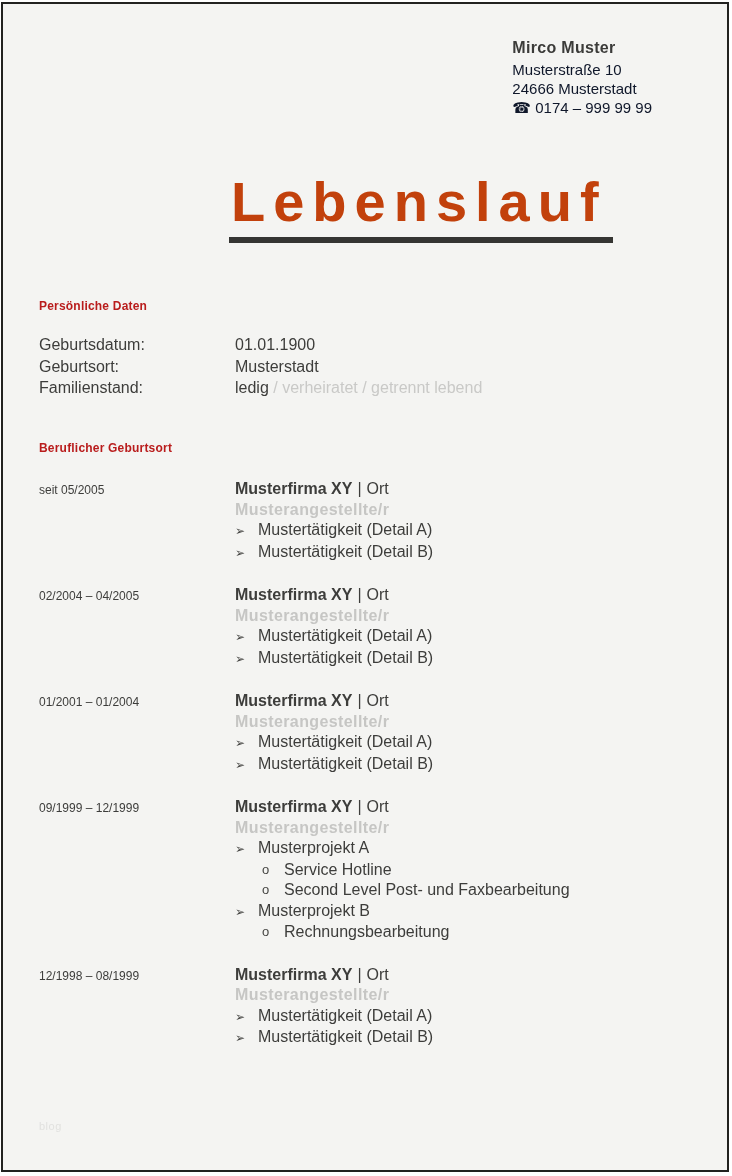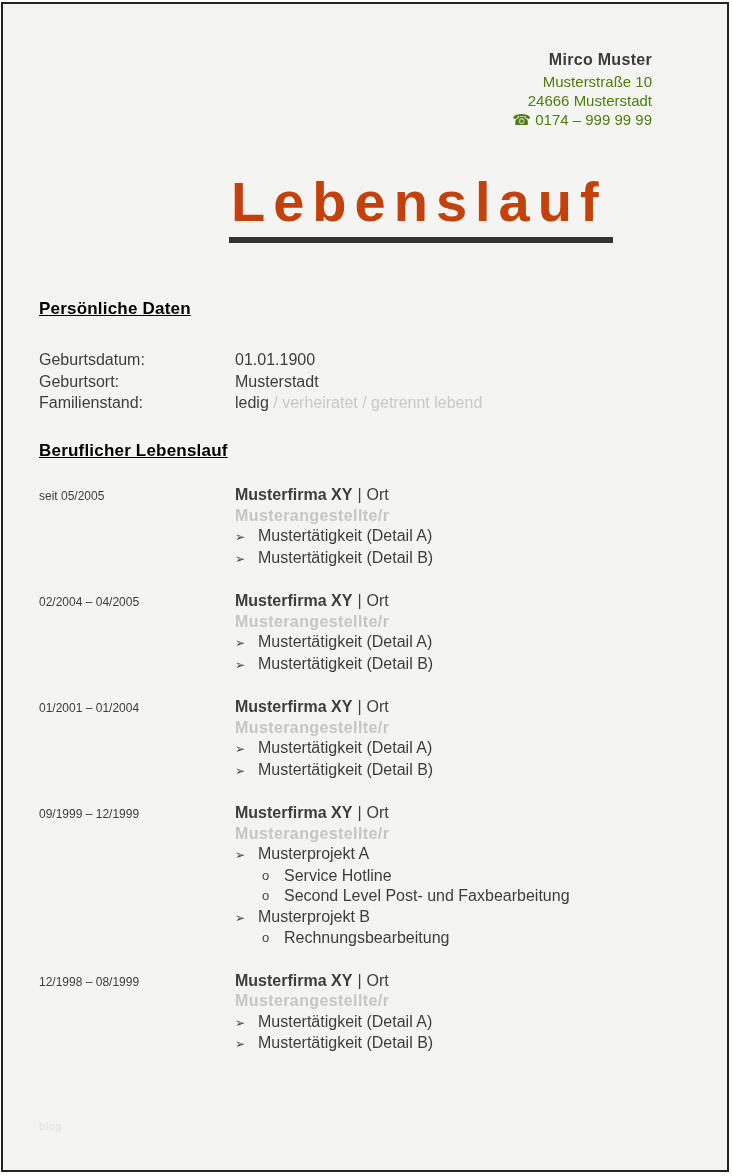--- a/index.html
+++ b/index.html
@@ -6,44 +6,44 @@
   html,body { width:732px; height:1176px; background:#ffffff; }
   body { font-family:"Liberation Sans","DejaVu Sans",sans-serif; position:relative; }
 
   .page {
     position:absolute; left:1px; top:2px; width:728px; height:1170px;
     border:2px solid #222220; background:#f4f4f2; overflow:hidden;
   }
 
   
   .contact {
-    position:absolute; top:34px; right:75px; text-align:right; line-height:19px;margin-top:12px;
+    position:absolute; top:34px; right:75px; text-align:left; line-height:19px;
   }
   .contact .name { font-size:16px; font-weight:bold; color:#3b3b39; letter-spacing:.3px; margin-bottom:3px; }
-  .contact .line { font-size:15px; color:#4d7c0f; }
+  .contact .line { font-size:15px; color:#0f172a; }
 
   
   .doc-title {
     position:absolute; top:168px; left:226px;
     display:inline-block;
     font-size:56px; font-weight:bold; letter-spacing:8px; line-height:1.08;
     color:#c2410c;
     border-bottom:6px solid #353533; padding:0 6px 5px 2px;
   }
 
   
   .section { position:absolute; left:36px; right:40px; }
   .section-heading {
-    font-size:17px; font-weight:bold; color:#000000;
-    text-decoration:underline; letter-spacing:.2px;
+    font-size:12px; font-weight:bold; color:#b91c1c;
+    letter-spacing:.2px;
   }
 
   
   .personal { top:295px; }
-  .personal .rows { margin-top:30px; }
+  .personal .rows { margin-top:21px; }
   .prow { display:flex; font-size:16px; line-height:21.5px; color:#3d3d3b; }
   .prow .label { width:196px; flex:none; }
   .muted { color:#c9c9c7; }
 
   
   .career { top:437px; }
   .career .entries { margin-top:24px; }
   .entry { display:flex; margin-bottom:22px; font-size:16px; line-height:20.5px; color:#3d3d3b; }
   .entry .period { width:196px; flex:none; font-size:12px; padding-top:1px; }
   .entry-body { flex:1; }
@@ -87,21 +87,21 @@
         <div class="value"><span>Musterstadt</span><span class="muted"></span></div>
       </div>
       <div class="prow">
         <div class="label">Familienstand:</div>
         <div class="value"><span>ledig</span><span class="muted"> / verheiratet / getrennt lebend</span></div>
       </div>
     </div>
   </div>
 
   <div class="section career">
-    <div class="section-heading">Beruflicher Lebenslauf</div>
+    <div class="section-heading">Beruflicher Geburtsort</div>
     <div class="entries">
 
       <div class="entry">
         <div class="period">seit 05/2005</div>
         <div class="entry-body">
           <div class="company-line"><span class="company">Musterfirma XY</span><span class="sep">|</span><span class="loc">Ort</span></div>
           <div class="role">Musterangestellte/r</div>
           <div class="item lvl1">
               <span class="bullet">➢</span>
               <span class="item-text">Mustertätigkeit (Detail A)</span>

